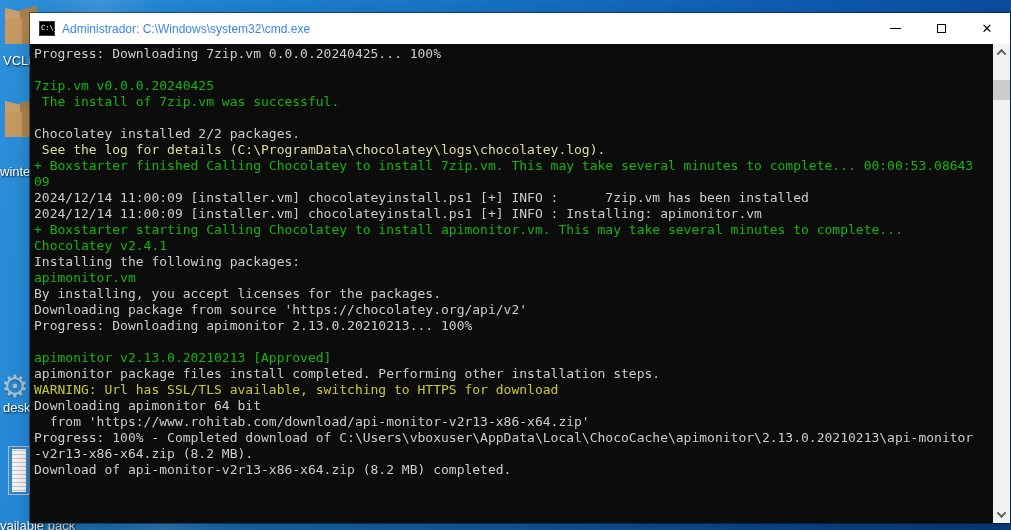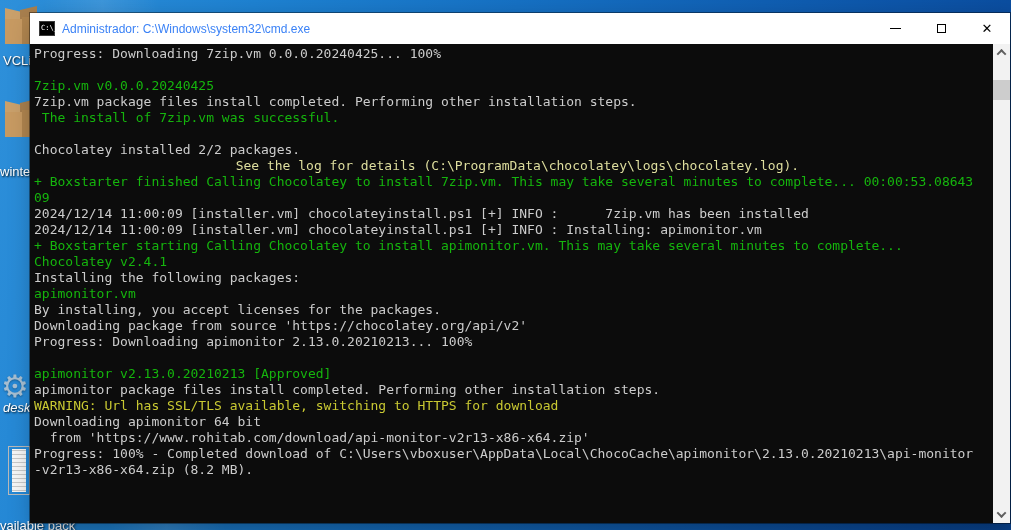--- a/index.html
+++ b/index.html
@@ -60,21 +60,21 @@
   .wbody{display:flex;height:479px;}
   .console{
     flex:1;overflow:hidden;padding:2px 0 0 4px;
     font-family:"DejaVu Sans Mono","Liberation Mono",monospace;
     font-size:13px;line-height:16px;color:var(--white);
     background:var(--consoleBg);
   }
   .ln{white-space:pre;height:16px;}
   .ln[data-color="green"]{color:var(--green);}
   .ln[data-color="yellow"]{color:var(--yellow);}
-  .ln[data-color="paleyellow"]{color:var(--paleYellow);text-align:center;}
+  .ln[data-color="paleyellow"]{color:var(--paleYellow);}
   .ln[data-color="white"]{color:var(--white);}
 
   
   .scrollbar{width:17px;background:#f2f2f2;position:relative;flex:0 0 auto;}
   .sbtn{position:absolute;left:0;width:17px;height:17px;display:flex;align-items:center;justify-content:center;}
   .sbtn.up{top:0;}
   .sbtn.down{bottom:0;}
   .chev{width:7px;height:7px;border-left:2px solid #5f5f5f;border-top:2px solid #5f5f5f;}
   .chev.up{transform:rotate(45deg) translate(1px,1px);}
   .chev.down{transform:rotate(225deg) translate(1px,1px);}
@@ -95,21 +95,21 @@
 
   <div class="d-icon boxicon" style="left:5px;top:101px;">
     <div class="flapL"></div>
     <div class="flapR"></div>
     <div class="bodyL"></div>
     <div class="bodyR"></div>
   </div>
   <div class="d-label" style="left:0px;top:166px;">winte</div>
 
   <div class="d-icon gearicon" style="left:1px;top:371px;">⚙</div>
-  <div class="d-label" style="left:3px;top:402px;font-style:italic;">desk</div>
+  <div class="d-label" style="left:3px;top:402px;">desk</div>
 
   <div class="d-icon noteicon" style="left:8px;top:446px;"></div>
   <div class="d-label" style="left:0px;top:520px;">vailable pack</div>
 
   <div class="window">
 
     <div class="titlebar">
       <div class="cmdico">C:\_</div>
       <div class="title">Administrador: C:\Windows\system32\cmd.exe</div>
       <div class="winbtns">
@@ -123,21 +123,20 @@
             <div class="glyph-close">✕</div>
           </div>
       </div>
     </div>
 
     <div class="wbody">
       <div class="console">
           <div class="ln" data-color="white">Progress: Downloading 7zip.vm 0.0.0.20240425... 100%</div>
           <div class="ln" data-color="white">&nbsp;</div>
           <div class="ln" data-color="green">7zip.vm v0.0.0.20240425</div>
-          <div class="ln" data-color="white">7zip.vm package files install completed. Performing other installation steps.</div>
           <div class="ln" data-color="green"> The install of 7zip.vm was successful.</div>
           <div class="ln" data-color="white">&nbsp;</div>
           <div class="ln" data-color="white">Chocolatey installed 2/2 packages.</div>
           <div class="ln" data-color="paleyellow"> See the log for details (C:\ProgramData\chocolatey\logs\chocolatey.log).</div>
           <div class="ln" data-color="green">+ Boxstarter finished Calling Chocolatey to install 7zip.vm. This may take several minutes to complete... 00:00:53.08643</div>
           <div class="ln" data-color="green">09</div>
           <div class="ln" data-color="white">2024/12/14 11:00:09 [installer.vm] chocolateyinstall.ps1 [+] INFO :      7zip.vm has been installed</div>
           <div class="ln" data-color="white">2024/12/14 11:00:09 [installer.vm] chocolateyinstall.ps1 [+] INFO : Installing: apimonitor.vm</div>
           <div class="ln" data-color="green">+ Boxstarter starting Calling Chocolatey to install apimonitor.vm. This may take several minutes to complete...</div>
           <div class="ln" data-color="green">Chocolatey v2.4.1</div>
@@ -147,20 +146,21 @@
           <div class="ln" data-color="white">Downloading package from source 'https://chocolatey.org/api/v2'</div>
           <div class="ln" data-color="white">Progress: Downloading apimonitor 2.13.0.20210213... 100%</div>
           <div class="ln" data-color="white">&nbsp;</div>
           <div class="ln" data-color="green">apimonitor v2.13.0.20210213 [Approved]</div>
           <div class="ln" data-color="white">apimonitor package files install completed. Performing other installation steps.</div>
           <div class="ln" data-color="yellow">WARNING: Url has SSL/TLS available, switching to HTTPS for download</div>
           <div class="ln" data-color="white">Downloading apimonitor 64 bit</div>
           <div class="ln" data-color="white">  from 'https://www.rohitab.com/download/api-monitor-v2r13-x86-x64.zip'</div>
           <div class="ln" data-color="white">Progress: 100% - Completed download of C:\Users\vboxuser\AppData\Local\ChocoCache\apimonitor\2.13.0.20210213\api-monitor</div>
           <div class="ln" data-color="white">-v2r13-x86-x64.zip (8.2 MB).</div>
+          <div class="ln" data-color="white">Download of api-monitor-v2r13-x86-x64.zip (8.2 MB) completed.</div>
         </div>
       <div class="scrollbar">
         <div class="sbtn up">
             <div class="chev up"></div>
           </div>
         <div class="thumb"></div>
         <div class="sbtn down">
             <div class="chev down"></div>
           </div>
       </div>

